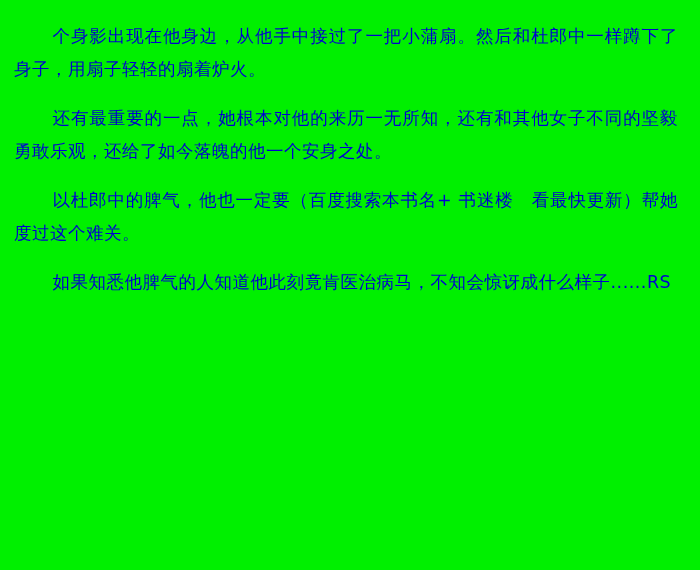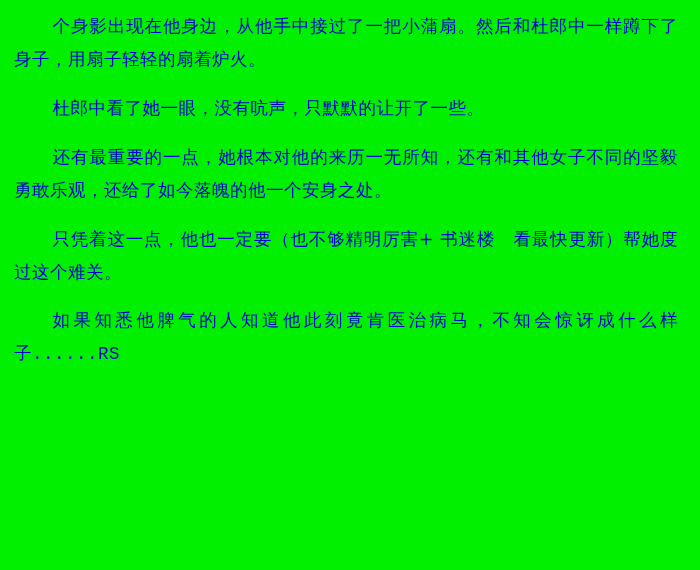--- a/index.html
+++ b/index.html
@@ -11,42 +11,40 @@
     height: 570px;
     background: #00f000;
     font-family: "DejaVu Sans", sans-serif;
     overflow: hidden;
   }
   #page {
     position: relative;
     width: 700px;
     height: 570px;
     box-sizing: border-box;
-    padding: 10px 22px 0 14px;
+    padding: 20px 22px 0 14px;
     background: #00f000;
   }
   .para {
     color: #0000d0;
     font-family: "DejaVu Sans", sans-serif;
     font-size: 17.5px;
     line-height: 33px;
     letter-spacing: 0.5px;
     text-indent: 2.2em;
     margin: 0 0 16px 0;
     text-align: justify;
     text-justify: inter-character;
     font-weight: 500;
   }
   .para:last-child {
     margin-bottom: 0;
-    font-family: Liberation Mono, monospace;
   }
 </style>
 </head>
 <body>
 
 <div id="page">
   <p class="para">个身影出现在他身边，从他手中接过了一把小蒲扇。然后和杜郎中一样蹲下了身子，用扇子轻轻的扇着炉火。</p>
-  <p class="para">杜郎中看了她一眼，没有吭声，只默默的让开了一些。</p>
   <p class="para">还有最重要的一点，她根本对他的来历一无所知，还有和其他女子不同的坚毅勇敢乐观，还给了如今落魄的他一个安身之处。</p>
-  <p class="para">只凭着这一点，他也一定要（也不够精明厉害+ 书迷楼　看最快更新）帮她度过这个难关。</p>
+  <p class="para">以杜郎中的脾气，他也一定要（百度搜索本书名+ 书迷楼　看最快更新）帮她度过这个难关。</p>
   <p class="para">如果知悉他脾气的人知道他此刻竟肯医治病马，不知会惊讶成什么样子......RS</p>
 </div>
 
 </body></html>

